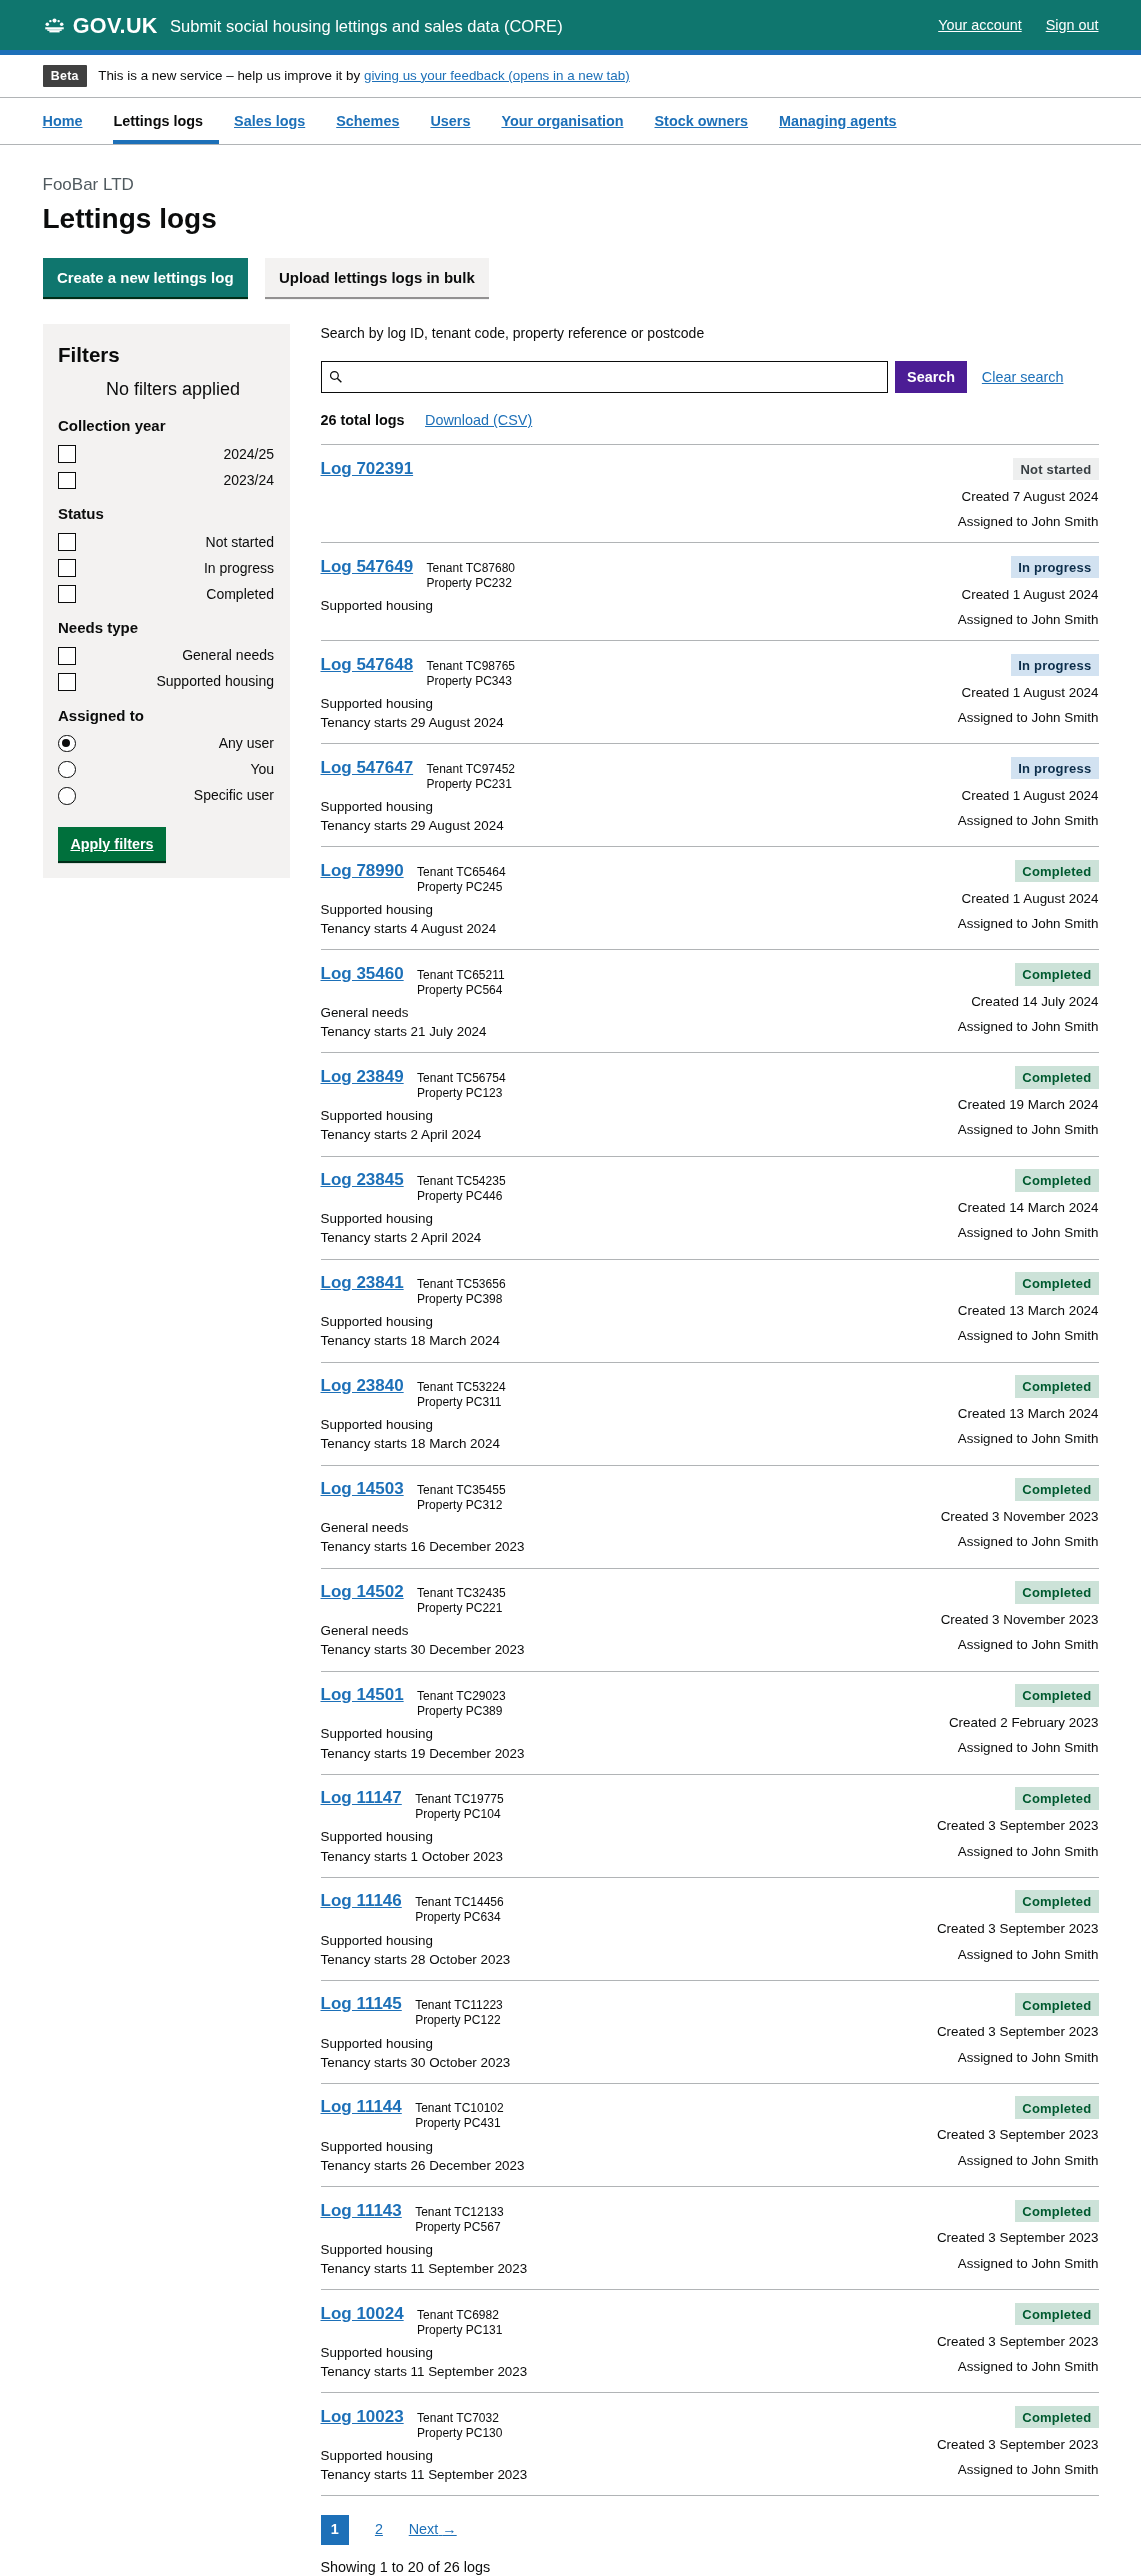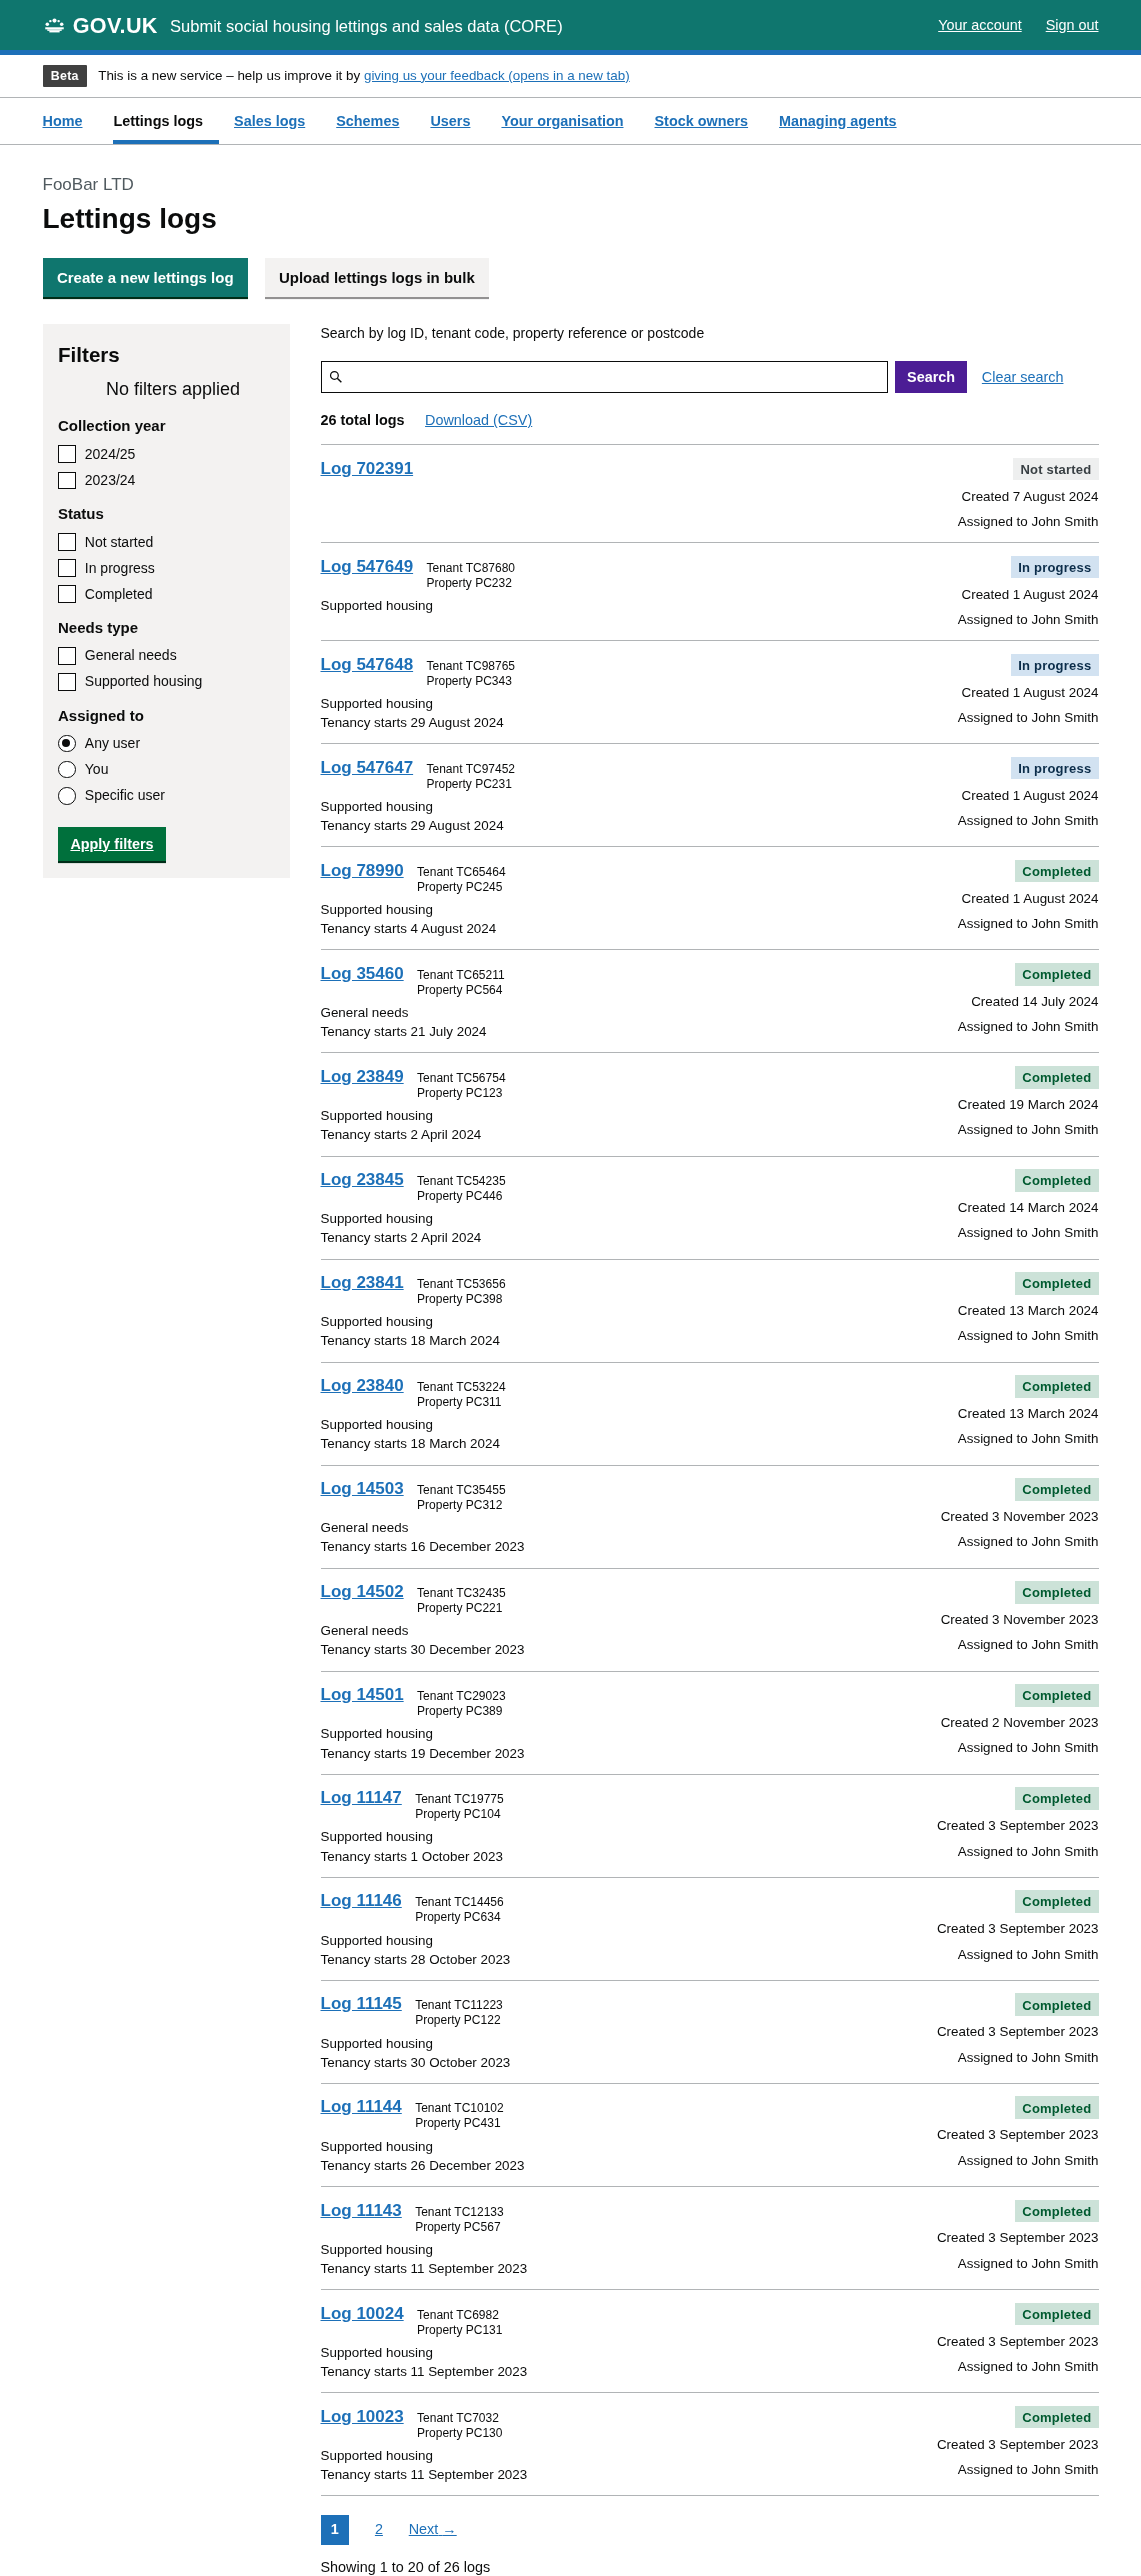--- a/index.html
+++ b/index.html
@@ -131,21 +131,21 @@
   
   .cols { display:flex; gap:31px; align-items:flex-start; }
   .col-filters { width:247px; flex:0 0 247px; }
   .col-main { flex:1 1 auto; }
 
   .filters-box { background:#f3f2f1; padding:14.4px 15.5px 17.5px 15.5px; }
   .filters-title { font-size:20.6px; font-weight:bold; margin:2.1px 0 8.2px 0; }
   .filters-sub { font-size:18px; margin-bottom:15.5px;margin-left:48px; }
   .filter-group { margin-bottom:14.4px; }
   .filter-legend { font-size:15px; font-weight:bold; margin-bottom:8.2px; }
-  .chk-row { display:flex; align-items:center; margin-bottom:7.2px; }
+  .chk-row { display:flex; align-items:center; margin-bottom:7.2px;justify-content:space-between; }
   .chk {
     width:17.5px; height:17.5px;
     border:1.5px solid #0b0c0c;
     background:#fff;
     margin-right:9.3px;
     flex:0 0 17.5px;
   }
   .radio {
     width:17.5px; height:17.5px;
     border:1.5px solid #0b0c0c;
@@ -692,21 +692,21 @@
                   <div>Property PC389</div>
                 </span>
               </div>
               <div class="log-meta">
                 <div>Supported housing</div>
                 <div>Tenancy starts 19 December 2023</div>
               </div>
             </div>
             <div class="log-right">
               <span class="tag tag-green">Completed</span>
-              <div class="log-dates">Created 2 November 2023</div>
+              <div class="log-dates">Created 2 February 2023</div>
               <div class="log-dates">Assigned to John Smith</div>
             </div>
           </div>
 
           <div class="log-item">
             <div class="log-left">
               <div class="log-idline">
                 <a class="log-id" href="#">Log 11147</a>
                 <span class="log-codes">
                   <div>Tenant TC19775</div>

